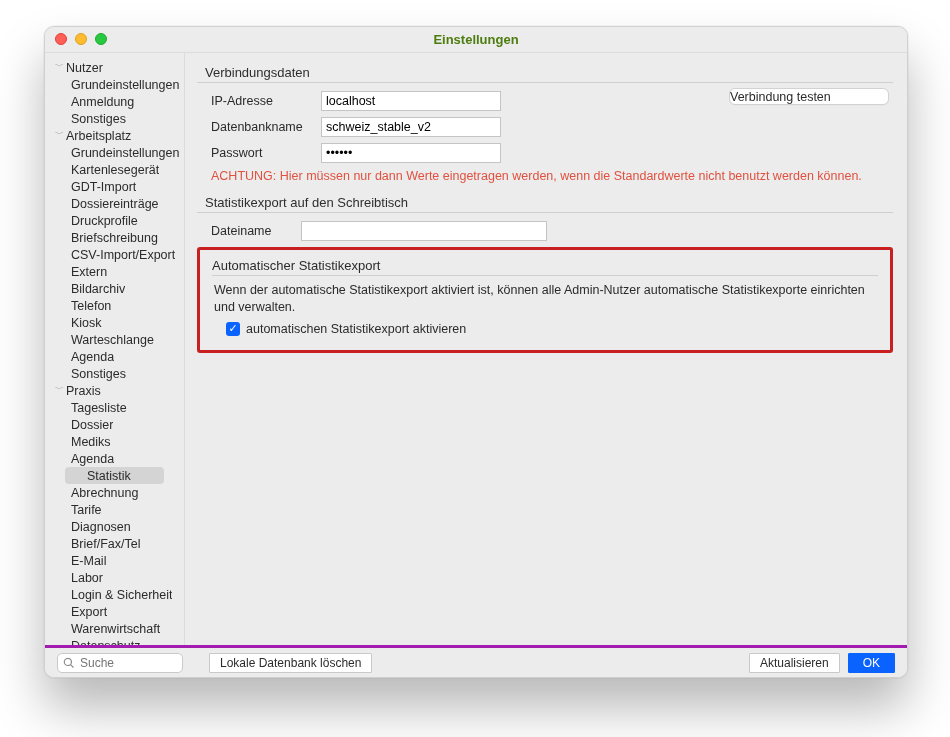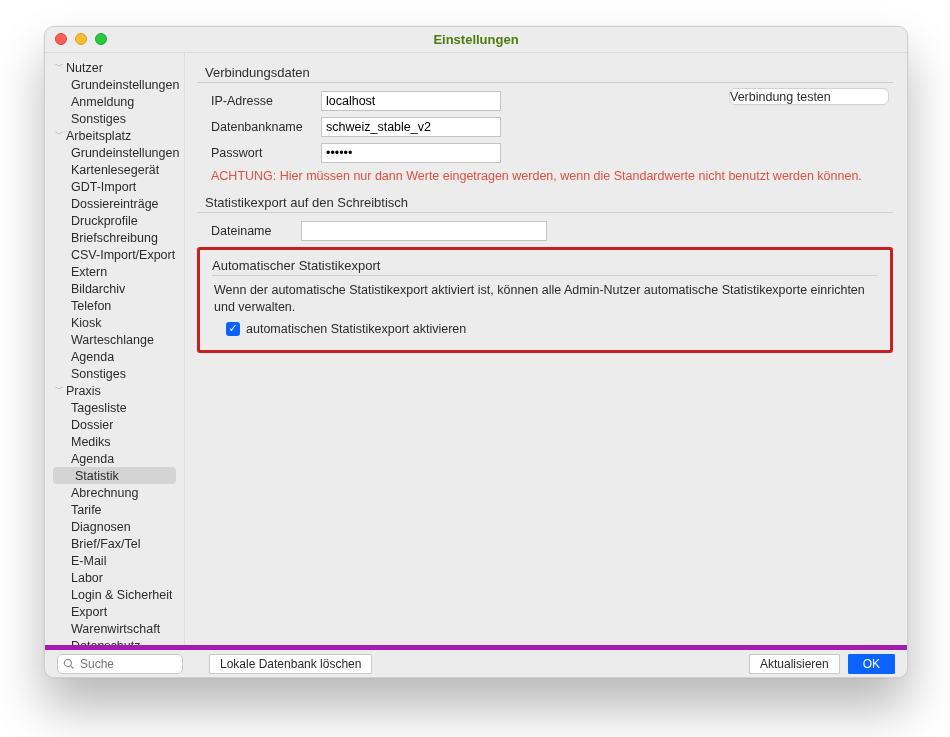--- a/index.html
+++ b/index.html
@@ -73,21 +73,21 @@
   .tree-node.group .chev {
     display:inline-block; margin-left:6px; margin-right:2px;
     color:#7a7a7a;
     font-size:9px;
     transform:translateY(-1px);
   }
   .tree-node .lbl { white-space:nowrap; overflow:hidden; text-overflow:ellipsis; }
   .tree-node.selected {
     background:#d4d4d4;
     border-radius:4px;
-    margin:0 8px;
+    margin:0 20px;
     padding-left:22px;
   }
 
   .content {
     flex:1;
     background:#ececec;
     padding: 10px 14px 0 12px;
     overflow:auto;
     position:relative;
   }
@@ -133,21 +133,21 @@
   .chk-row { margin-left:14px; margin-top:6px; display:flex; align-items:center; gap:6px; font-size:12.5px;}
   .mac-check {
     width:14px; height:14px; border-radius:3px;
     background:#0a63ff; display:inline-flex;
     align-items:center; justify-content:center;
     color:#fff; font-size:11px; line-height:1;
   }
 
   .footer {
     height:32px;
-    border-top:5px solid #a21caf;
+    border-top:3px solid #a21caf;
     background:#ececec;
     display:flex; align-items:center;
     padding:0 12px;
     gap:8px;
   }
   .search-wrap {
     position:relative; width:126px;
   }
   .search-wrap svg { position:absolute; left:6px; top:4px; width:12px; height:12px; fill:#8a8a8a;}
   .search {

